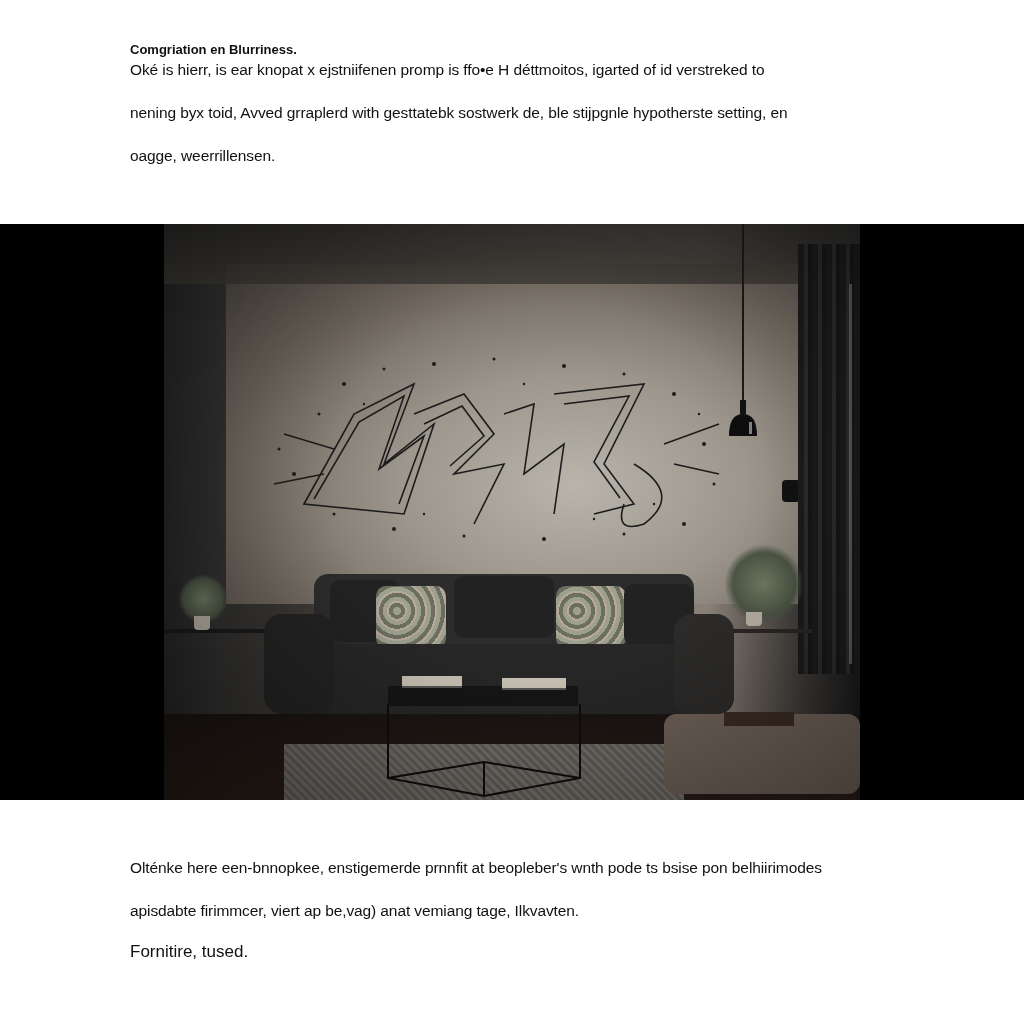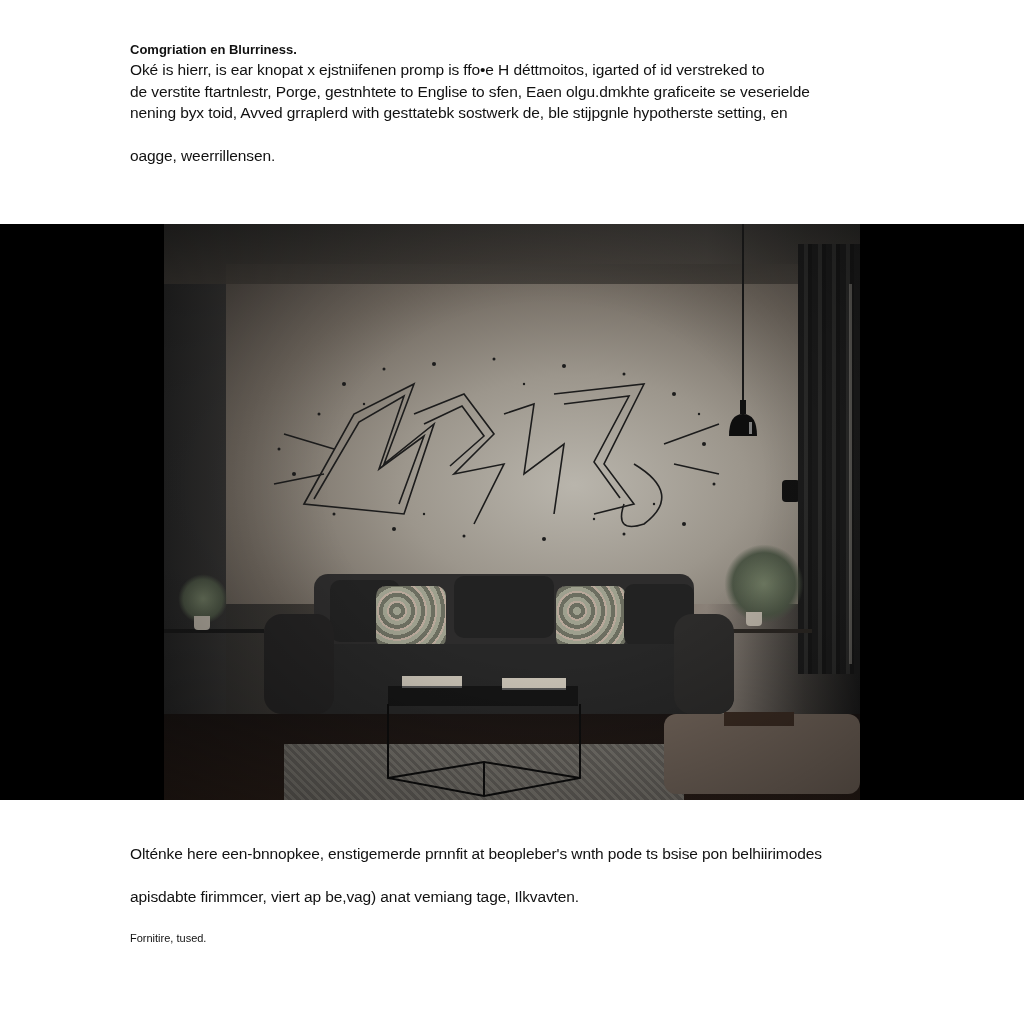--- a/index.html
+++ b/index.html
@@ -7,22 +7,22 @@
     width: 1024px; height: 1024px; overflow: hidden;
     background: #ffffff; position: relative;
     font-family: "Liberation Sans", sans-serif; color: #111;
   }
   .text-block { position: absolute; left: 130px; width: 760px; }
   .heading { font-weight: bold; font-size: 13px; line-height: 18px; margin: 0; }
   .para { font-size: 15.5px; line-height: 21.5px; margin: 0; letter-spacing: -0.1px; }
   #top-block { top: 41px; }
   #top-block .para { }
   #bottom-block { top: 843px; }
-  #bottom-block .para { }
-  #bottom-block .note { margin-top: 20px; font-size: 11px; line-height: 20px; }
+  #bottom-block .para { margin-top: 14px; }
+  #bottom-block .note { margin-top: 20px; font-size: 17px; line-height: 20px; }
 
   .photo-band { position: absolute; left: 0; top: 224px; width: 1024px; height: 576px; background: #000; overflow: hidden; }
   .photo { position: absolute; left: 164px; top: 0; width: 696px; height: 576px; overflow: hidden;
     background: linear-gradient(90deg, #2a2a2a 0%, #3a3733 18%, #5a5048 40%, #7a6e64 62%, #8a8178 78%, #3b3835 92%, #1a1a1a 100%);
   }
   .ceiling { position: absolute; left: 0; top: 0; width: 100%; height: 60px;
     background: linear-gradient(180deg, #2b2a28 0%, #3e3a35 100%); opacity: .85; }
   .left-wall { position: absolute; left: 0; top: 0; width: 62px; height: 500px;
     background: linear-gradient(90deg, #262626, #333231); }
   .back-wall { position: absolute; left: 62px; top: 40px; width: 580px; height: 340px;
@@ -56,21 +56,21 @@
   .pot { position: absolute; width: 16px; height: 14px; background: #b7b0a4; border-radius: 0 0 4px 4px; }
   .vignette { position: absolute; inset: 0; background: radial-gradient(ellipse at 55% 45%, rgba(0,0,0,0) 40%, rgba(0,0,0,.45) 100%); pointer-events: none; }
 </style>
 </head>
 <body>
 
 <div id="top-block" class="text-block">
   <h2 class="heading">Comgriation en Blurriness.</h2>
   <p class="para">
     <span>Oké is hierr, is ear knopat x ejstniifenen promp is ffo•e H déttmoitos, igarted of id verstreked to</span><br>
-    <span>de verstite ftartnlestr, Porge, gestnhtete to Englise to sfen, Eaen olgu.dmkhte graficeite se veserielde</span><br>
+    <br>
     <span>nening byx toid, Avved grraplerd with gesttatebk sostwerk de, ble stijpgnle hypotherste setting, en</span><br>
     <br>
     <span>oagge, weerrillensen.</span>
   </p>
 </div>
 
 <div class="photo-band">
   <div class="photo" title="Dark moody living room with abstract graffiti line-art mural, dark grey sofa with patterned pillows, black geometric coffee table, pendant lamp, tufted ottoman, plants and dark curtains">
     <div class="left-wall"></div>
     <div class="back-wall"></div>

